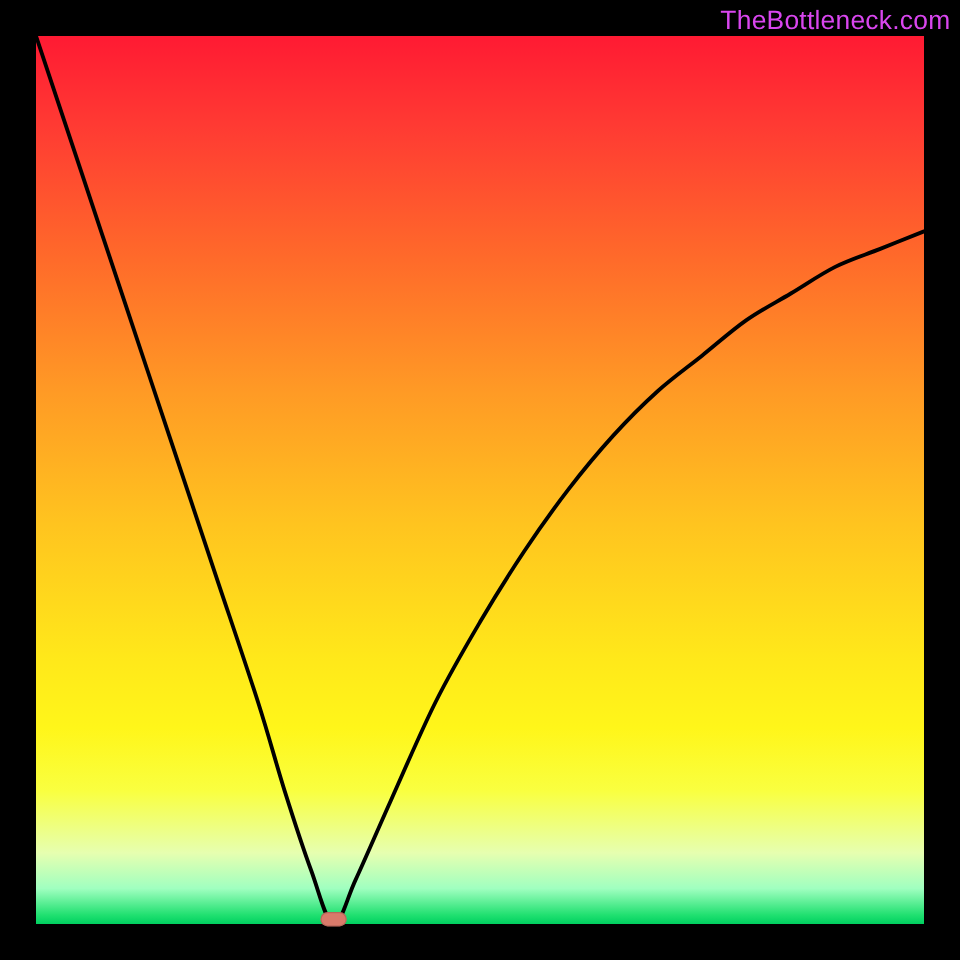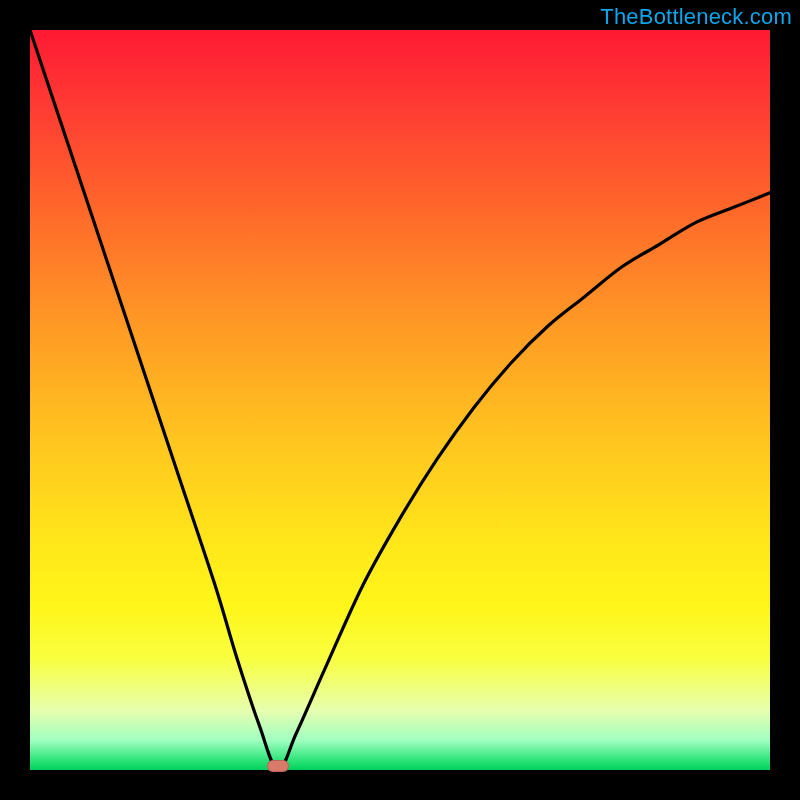--- a/index.html
+++ b/index.html
@@ -37,21 +37,21 @@
       #e6ffb0 92%,
       #a0ffc0 96%,
       #20e070 99%,
       #00d060 100%
     );
   }
   .watermark {
     position: absolute;
     top: 4px;
     right: 8px;
-    color: #0ea5e9;
+    color: #d946ef;
     font-size: 22px;
     font-weight: 500;
     letter-spacing: 0.2px;
     user-select: none;
   }
   svg.curve {
     position: absolute;
     top: 0;
     left: 0;
   }

